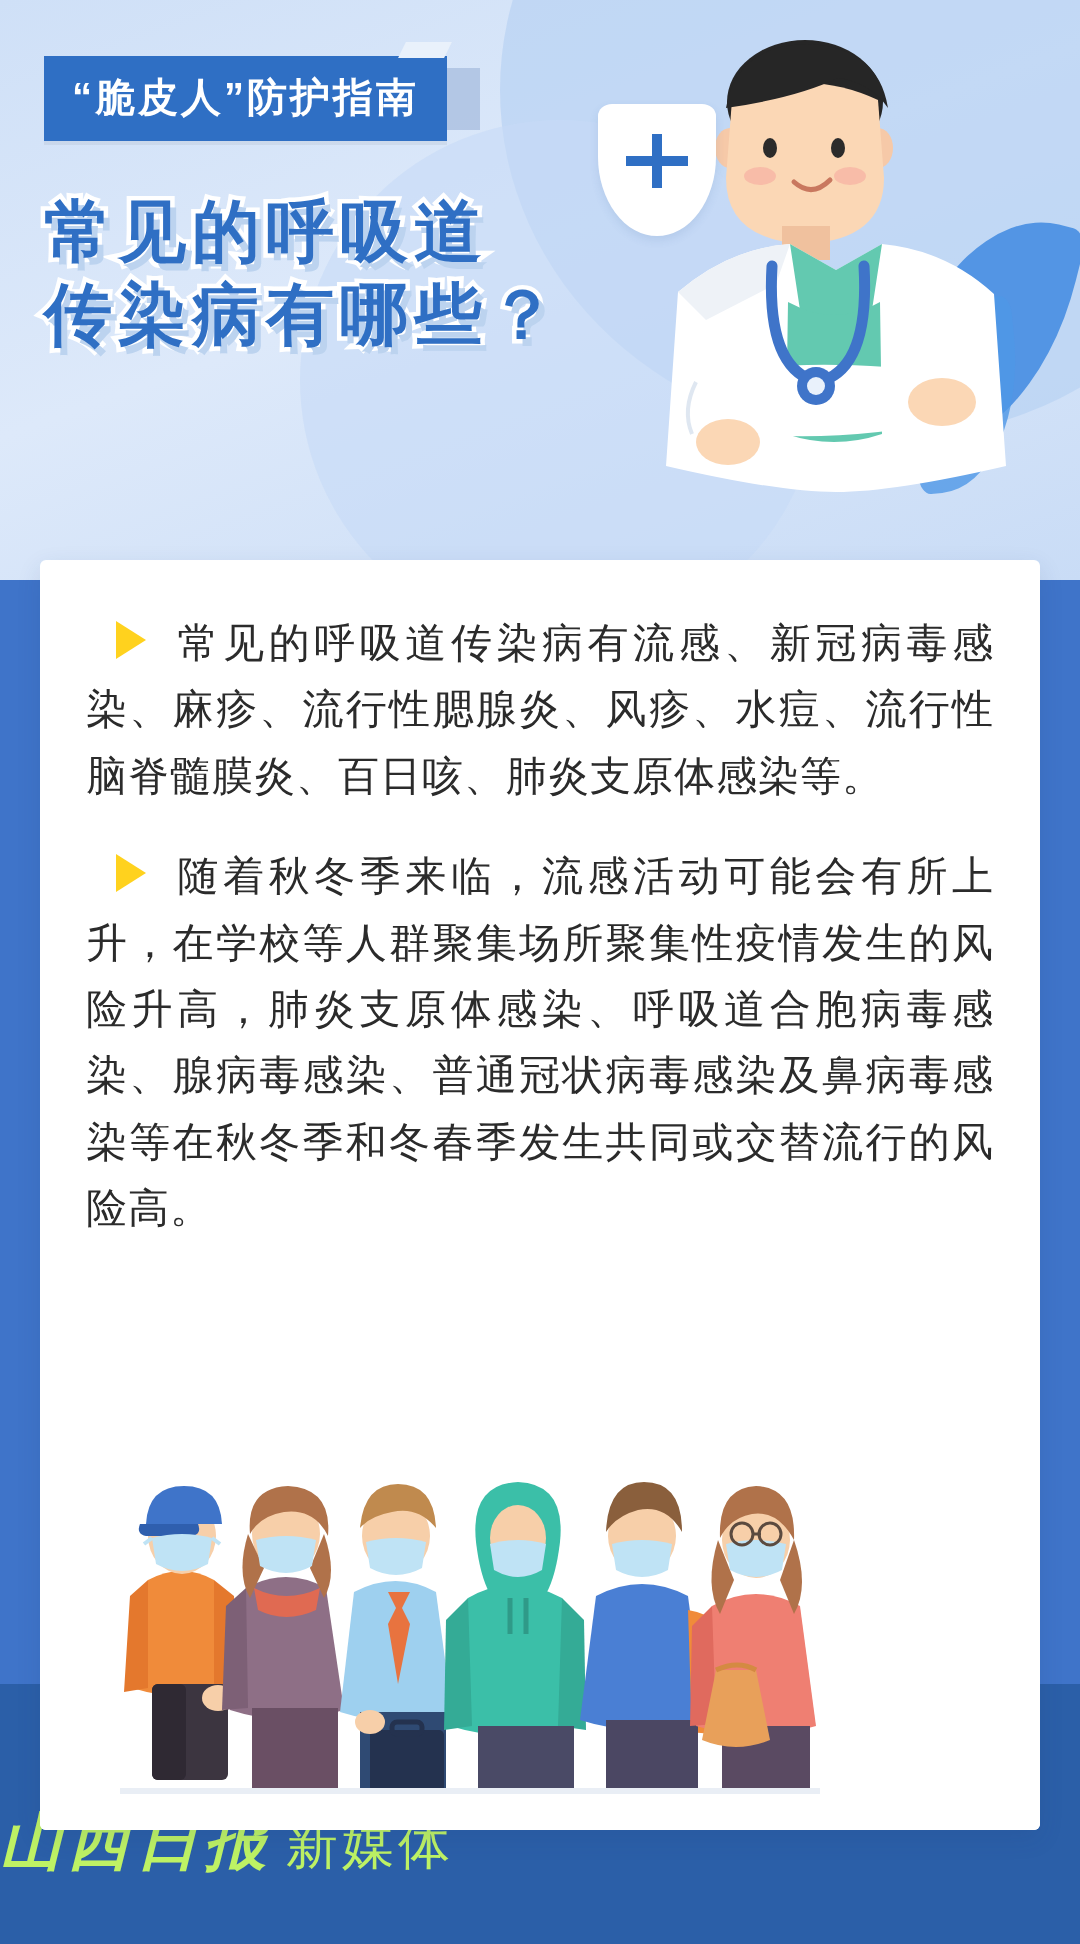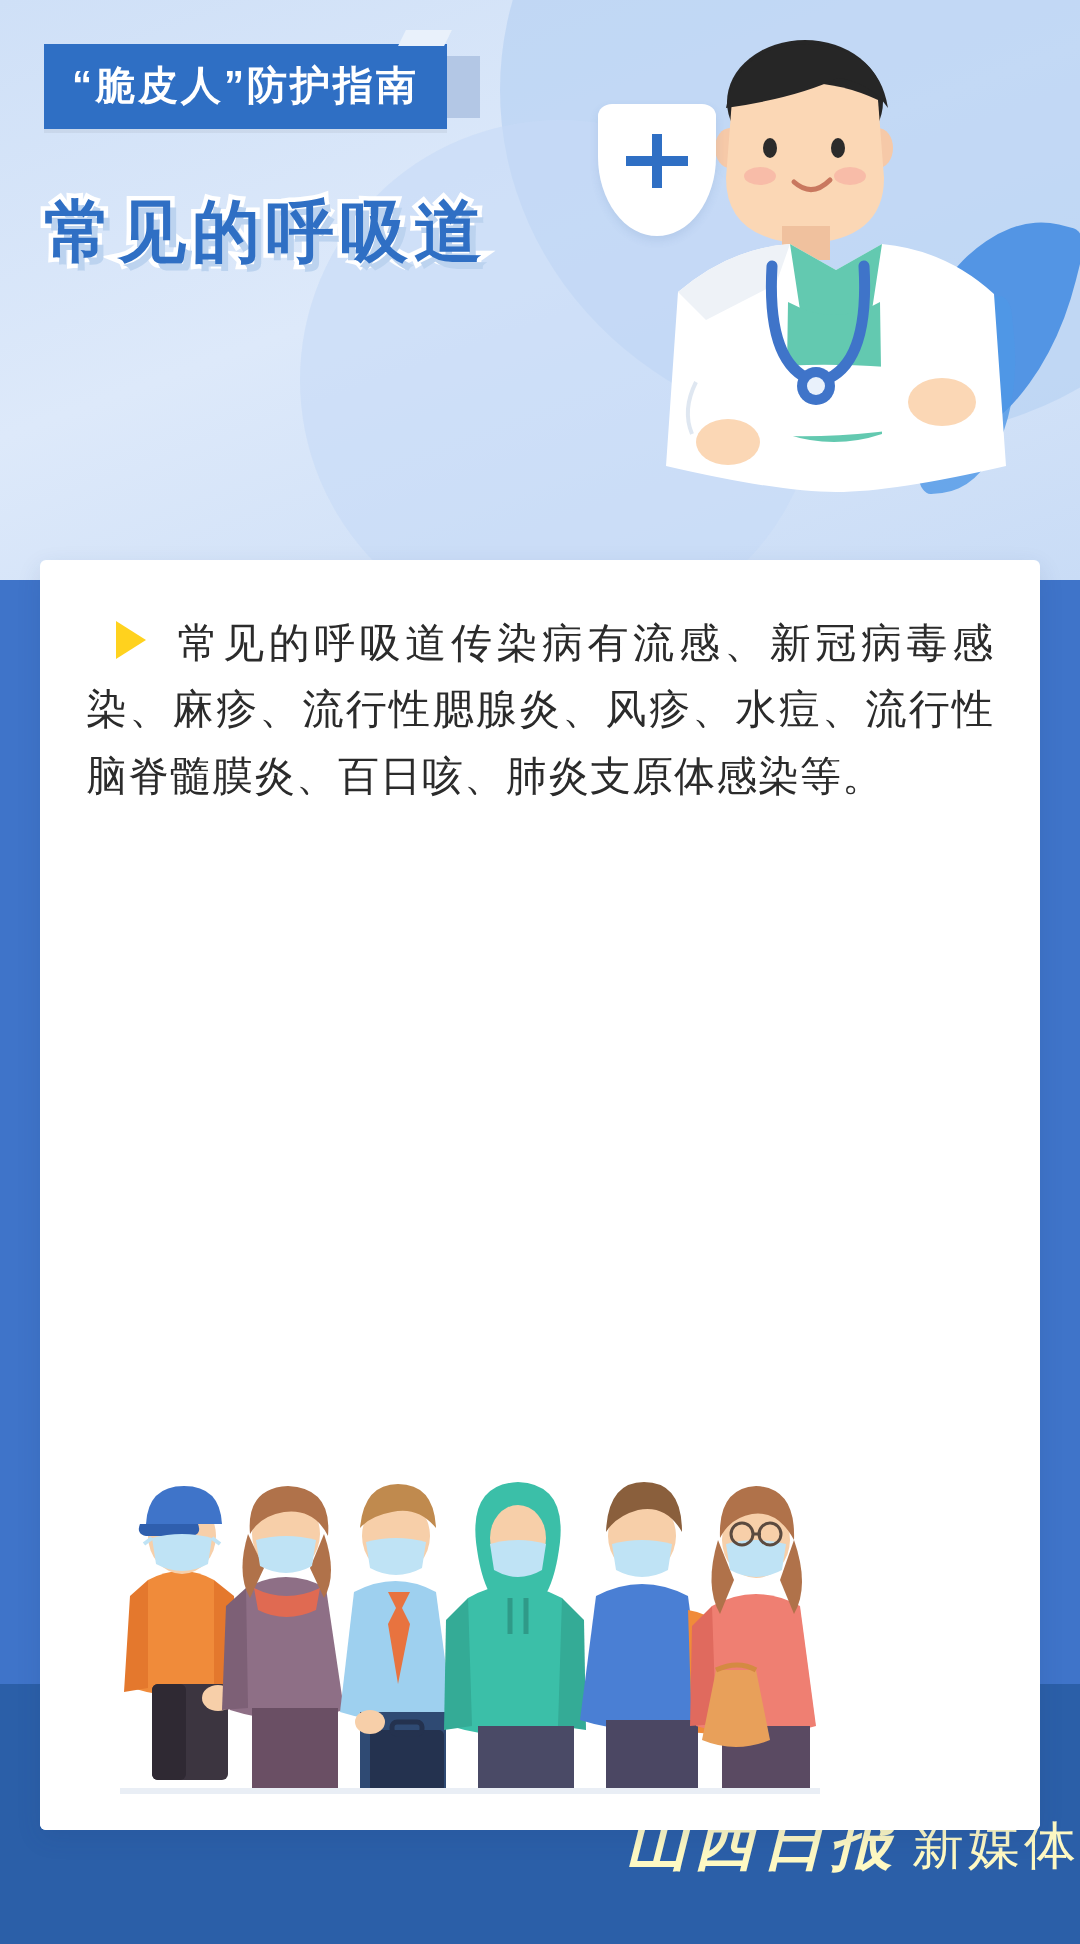--- a/index.html
+++ b/index.html
@@ -57,21 +57,21 @@
     width: 110px; height: 190px;
     background: #4f97e6;
     border-radius: 80% 10% 80% 10%;
     transform: rotate(-6deg);
     opacity: .8;
   }
 
   
   .tag-wrap {
     position: absolute;
-    left: 44px; top: 44px;
+    left: 44px; top: 56px;
     z-index: 6;
   }
   .tag-shadow {
     position: absolute;
     left: 6px; top: 12px;
     width: 430px; height: 62px;
     background: #aabfe0;
     opacity: .8;
   }
   .tag {
@@ -187,22 +187,22 @@
     position: absolute;
     left: 0; bottom: 0;
     width: 1080px;
     height: 260px;
     background: #2b5fa8;
     z-index: 4;
   }
   .footer-logo {
     position: absolute;
     left: 0; right: 0; bottom: 60px;
-    text-align: right;
-    color: #fef9c3;
+    text-align: left;
+    color: #bef264;
   }
   .footer-logo .cn-brand {
     font-family: "Liberation Serif", serif;
     font-size: 62px;
     font-weight: bold;
     letter-spacing: 6px;
     font-style: italic;
   }
   .footer-logo .cn-sub {
     font-family: "Liberation Sans", sans-serif;
@@ -267,32 +267,36 @@
   </div>
 
   <div class="tag-wrap">
     <div class="tag-shadow"></div>
     <div class="tag">“脆皮人”防护指南</div>
     <div class="tag-notch"></div>
   </div>
 
   <div class="title-block">
     <div class="title-line">常见的呼吸道</div>
+    <div class="title-line">传染病有哪些？</div>
   </div>
 
   <div class="footer">
     <div class="footer-logo">
       <span class="cn-brand">山西日报</span><span class="cn-sub">新媒体</span>
     </div>
   </div>
 
   <div class="card">
     <div class="card-inner">
       <p class="para">
         <span class="bullet"></span><span>常见的呼吸道传染病有流感、新冠病毒感染、麻疹、流行性腮腺炎、风疹、水痘、流行性脑脊髓膜炎、百日咳、肺炎支原体感染等。</span>
+      </p>
+      <p class="para">
+        <span class="bullet"></span><span>随着秋冬季来临，流感活动可能会有所上升，在学校等人群聚集场所聚集性疫情发生的风险升高，肺炎支原体感染、呼吸道合胞病毒感染、腺病毒感染、普通冠状病毒感染及鼻病毒感染等在秋冬季和冬春季发生共同或交替流行的风险高。</span>
       </p>
     </div>
 
     <div class="people">
       <svg width="1000" height="400" viewBox="0 0 1000 400" xmlns="http://www.w3.org/2000/svg">
 
         <g>
           <path d="M108 150 q34 -18 66 0 l16 108 q-46 16 -98 0 z" fill="#f08b3a"></path>
           <path d="M108 150 l-18 16 l-6 96 l24 -4 z" fill="#e4782d"></path>
           <path d="M174 150 l20 16 l6 96 l-26 -4 z" fill="#e4782d"></path>

